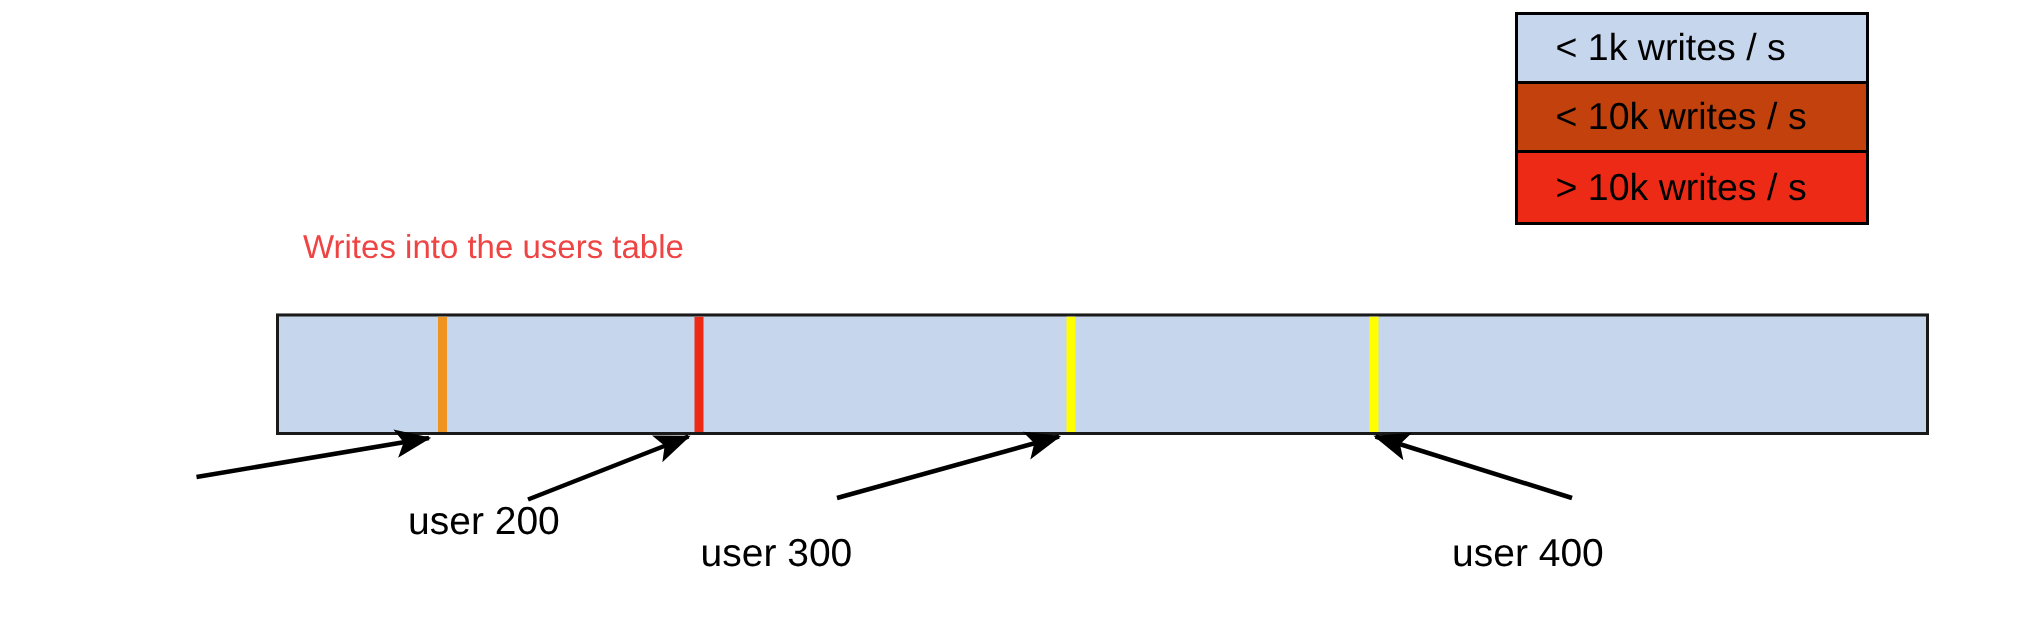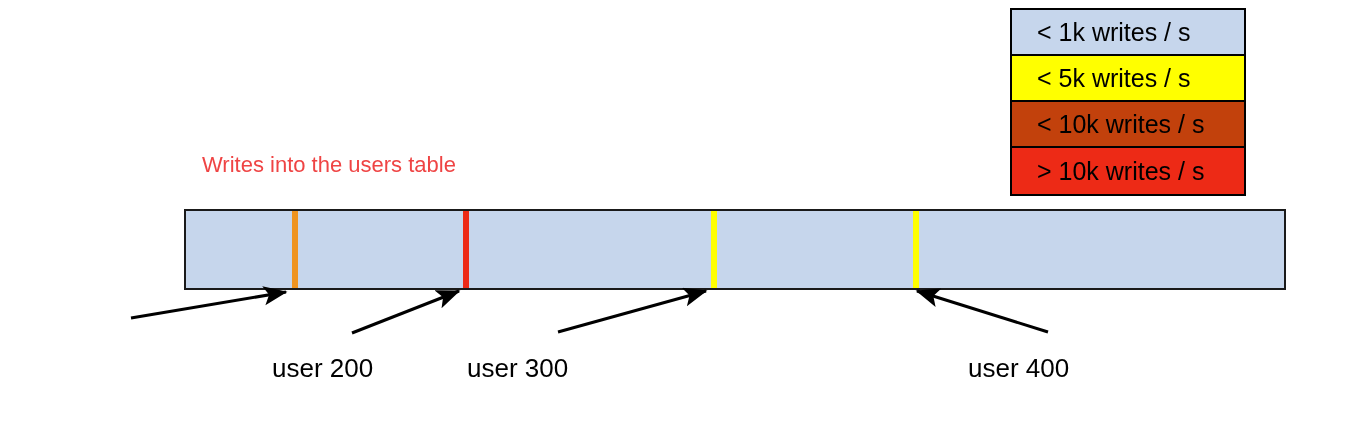--- a/index.html
+++ b/index.html
@@ -94,23 +94,20 @@
 </style>
 </head>
 <body>
 
 <div id="canvas">
 
   <div class="legend">
     <div class="legend-row" style="background:#c6d6ec;">
       <span class="legend-label">&lt; 1k writes / s</span>
     </div>
-    <div class="legend-row" style="background:#ffff00;">
-      <span class="legend-label">&lt; 5k writes / s</span>
-    </div>
     <div class="legend-row" style="background:#c2410c;">
       <span class="legend-label">&lt; 10k writes / s</span>
     </div>
     <div class="legend-row" style="background:#ed2a16;">
       <span class="legend-label">&gt; 10k writes / s</span>
     </div>
   </div>
 
   <div class="title-text">Writes into the users table</div>
 
@@ -126,17 +123,17 @@
       <marker id="arrowhead" markerWidth="9" markerHeight="9" refX="7.5" refY="3.2" orient="auto" markerUnits="strokeWidth">
         <path d="M0,0 L8,3.2 L0,6.4 L1.8,3.2 z" fill="#000000"></path>
       </marker>
     </defs>
     <line x1="131" y1="318" x2="286" y2="292" stroke="#000000" stroke-width="3" marker-end="url(#arrowhead)"></line>
     <line x1="352" y1="333" x2="459" y2="291" stroke="#000000" stroke-width="3" marker-end="url(#arrowhead)"></line>
     <line x1="558" y1="332" x2="706" y2="291" stroke="#000000" stroke-width="3" marker-end="url(#arrowhead)"></line>
     <line x1="1048" y1="332" x2="917" y2="291" stroke="#000000" stroke-width="3" marker-end="url(#arrowhead)"></line>
   </svg>
 
-  <div class="callout-label" style="left:272px; top:353px;">user 200</div>
+  <div class="callout-label" style="left:272px; top:332px;">user 200</div>
   <div class="callout-label" style="left:467px; top:353px;">user 300</div>
   <div class="callout-label" style="left:968px; top:353px;">user 400</div>
 
 </div>
 
 </body></html>

